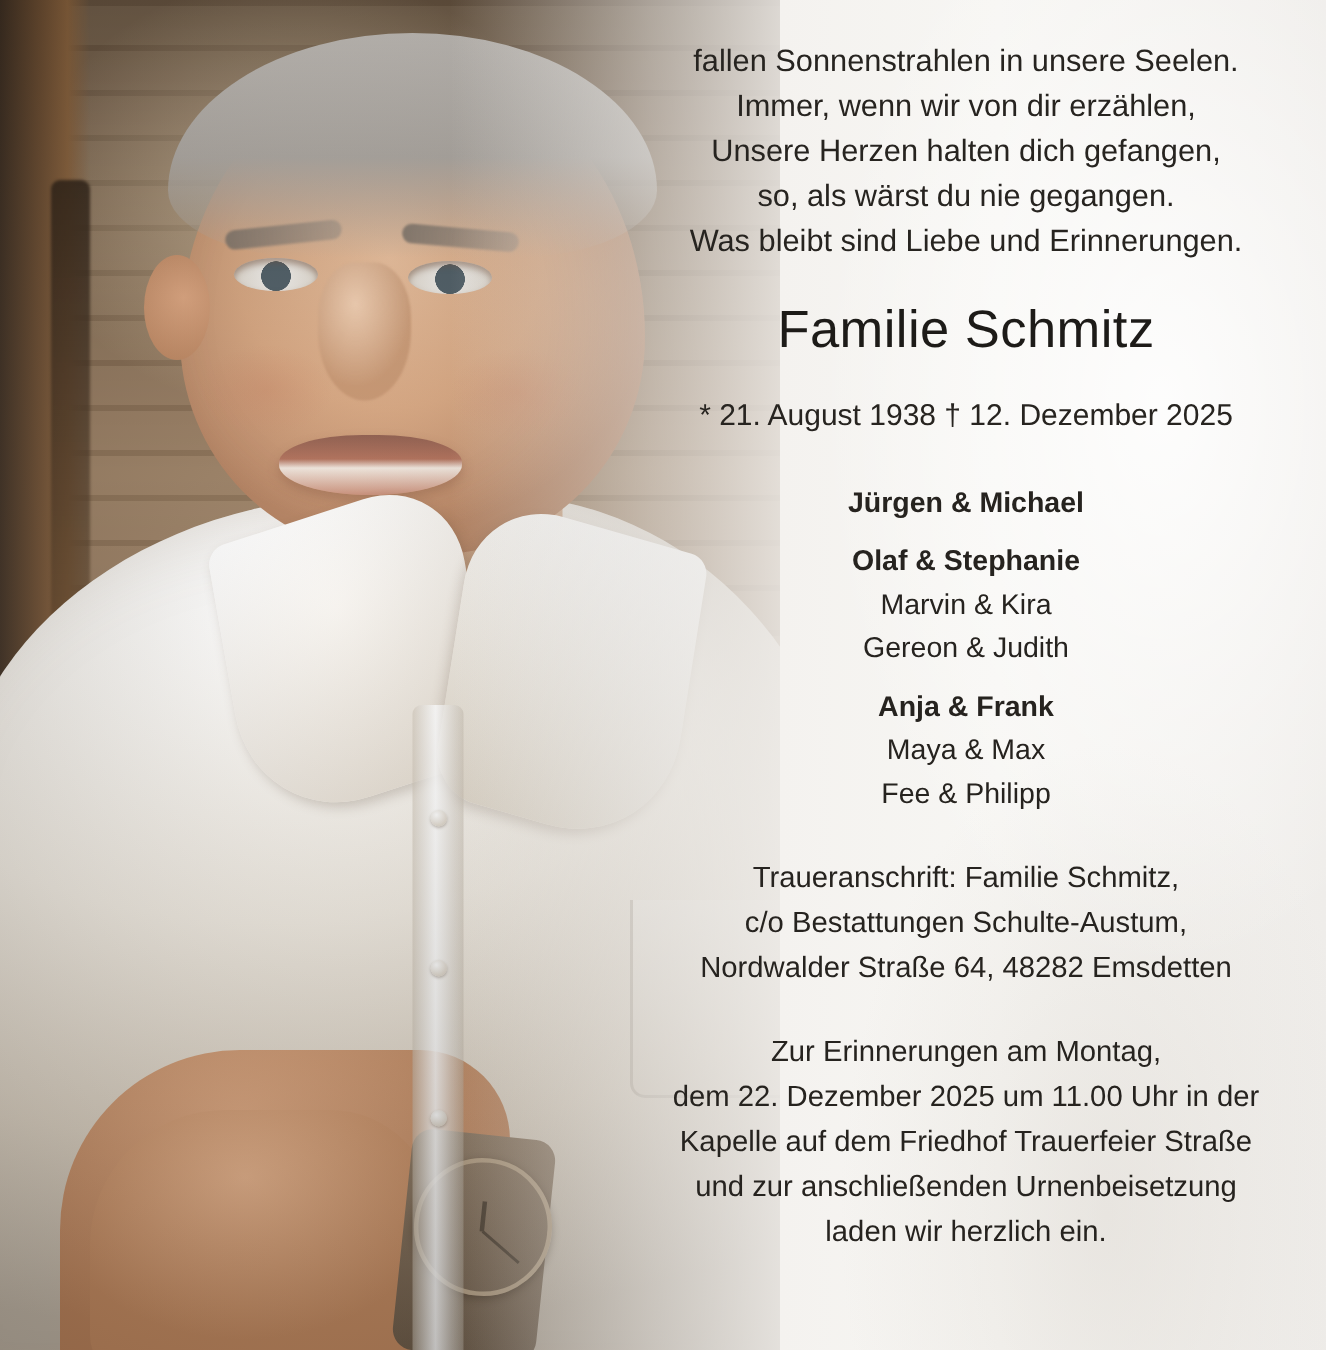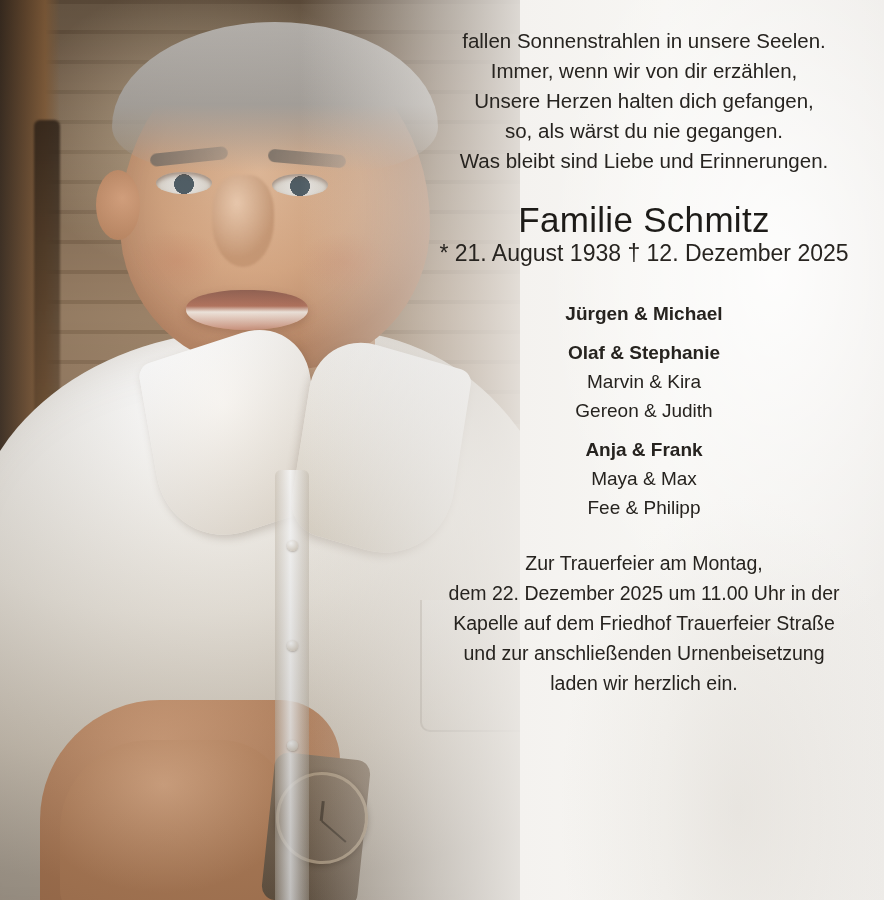--- a/index.html
+++ b/index.html
@@ -269,22 +269,22 @@
     color: #272420;
   }
   .name {
     margin-top: 24px;
     font-size: 35px;
     font-weight: 400;
     letter-spacing: 0.3px;
     color: #1d1b18;
   }
   .dates {
-    margin-top: 0;
-    font-size: 23px;
+    margin-top: 26px;
+    font-size: 20px;
     color: #272420;
   }
   .family {
     margin-top: 22px;
     font-size: 19px;
     line-height: 29px;
   }
   .family .b { font-weight: bold; }
   .fam-gap { height: 10px; }
   .addr {
@@ -369,23 +369,28 @@
       <div class="fam-gap"></div>
       <div class="b">Olaf &amp; Stephanie</div>
       <div>Marvin &amp; Kira</div>
       <div>Gereon &amp; Judith</div>
       <div class="fam-gap"></div>
       <div class="b">Anja &amp; Frank</div>
       <div>Maya &amp; Max</div>
       <div>Fee &amp; Philipp</div>
     </div>
 
+    <div class="addr">
+      <div>Traueranschrift: Familie Schmitz,</div>
+      <div>c/o Bestattungen Schulte-Austum,</div>
+      <div>Nordwalder Straße 64, 48282 Emsdetten</div>
+    </div>
 
     <div class="service">
-      <div>Zur Trauerfeier am Montag,</div>
+      <div>Zur Erinnerungen am Montag,</div>
       <div>dem 22. Dezember 2025 um 11.00 Uhr in der</div>
       <div>Kapelle auf dem Friedhof Trauerfeier Straße</div>
       <div>und zur anschließenden Urnenbeisetzung</div>
       <div>laden wir herzlich ein.</div>
     </div>
 
   </div>
 </div>
 
 </body></html>

